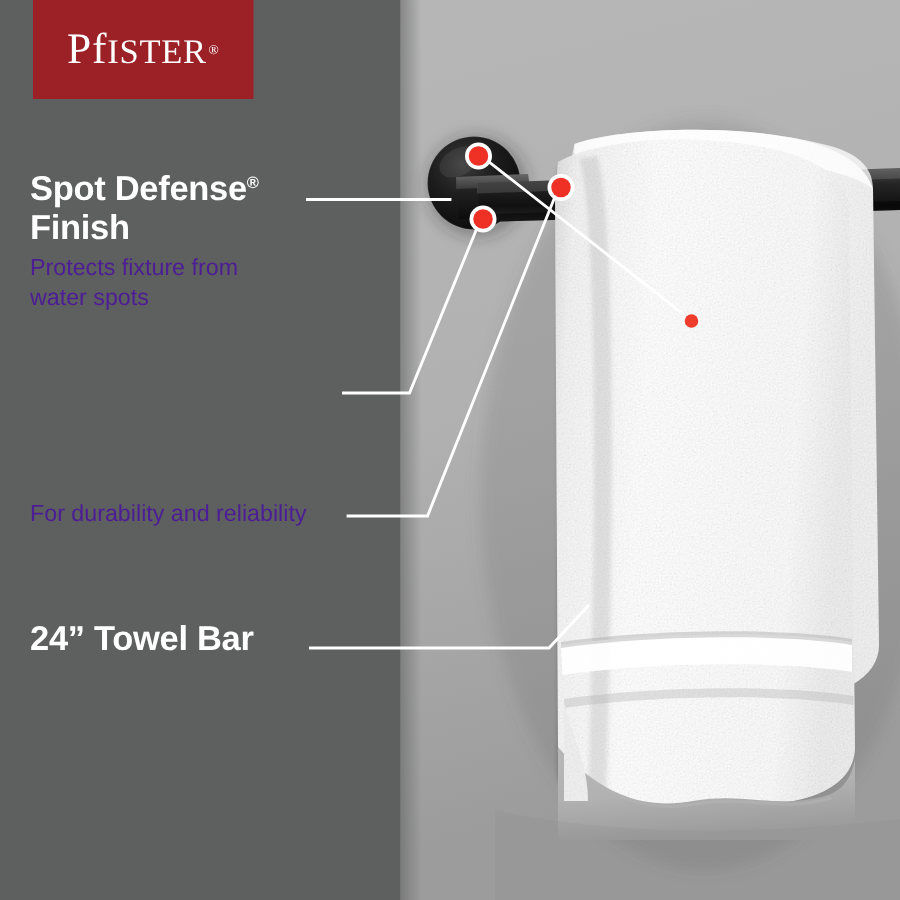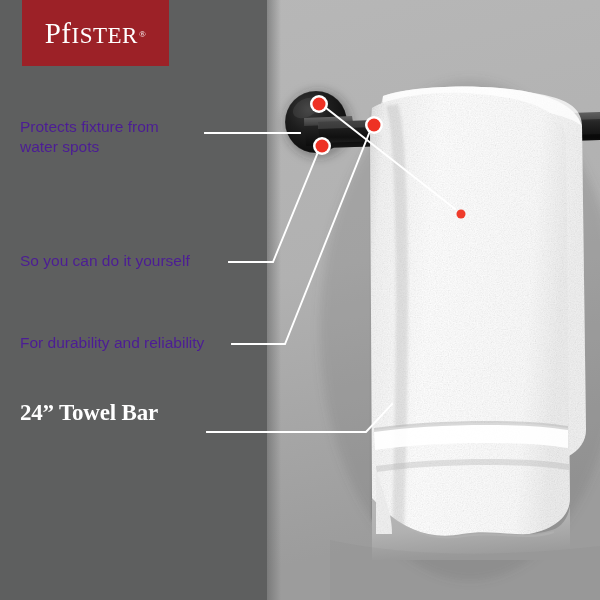--- a/index.html
+++ b/index.html
@@ -60,21 +60,21 @@
     font-size:15.5px;
     line-height:1.28;
     margin:5px 0 0 0;
     white-space:pre-line;
     font-weight:normal;
   }
 
   #feat-0{top:112px;}
   #feat-1{top:246px;}
   #feat-2{top:328px;}
-  #feat-3{top:400px;font-family:Liberation Serif, serif;}
+  #feat-3{top:412px;}
 
   
   #leaders{position:absolute;left:0;top:0;width:600px;height:600px;}
 
   
   .dot{
     position:absolute;
     width:13px;height:13px;border-radius:50%;
     background:#ee3124;
     box-shadow:0 0 0 2.5px #ffffff;
@@ -258,26 +258,26 @@
   <div class="dot plain" style="left:461px;top:214px;"></div>
   <div class="dot" style="left:319px;top:104px;"></div>
   <div class="dot" style="left:322px;top:146px;"></div>
   <div class="dot" style="left:374px;top:125px;"></div>
 
   <div class="logo-block">
     <span class="logo-text"><span>Pf</span><span class="sm">ISTER</span><span class="tm">®</span></span>
   </div>
 
   <div class="feature" id="feat-0">
+    <p class="f-title">Spot Defense<span class="reg">®</span><br>Finish</p>
     <p class="f-sub">Protects fixture from
 water spots</p>
   </div>
 
   <div class="feature" id="feat-1">
-    <p class="f-sub">So you can do it yourself</p>
   </div>
 
   <div class="feature" id="feat-2">
     <p class="f-sub">For durability and reliability</p>
   </div>
 
   <div class="feature" id="feat-3">
     <p class="f-title">24” Towel Bar</p>
   </div>
 

